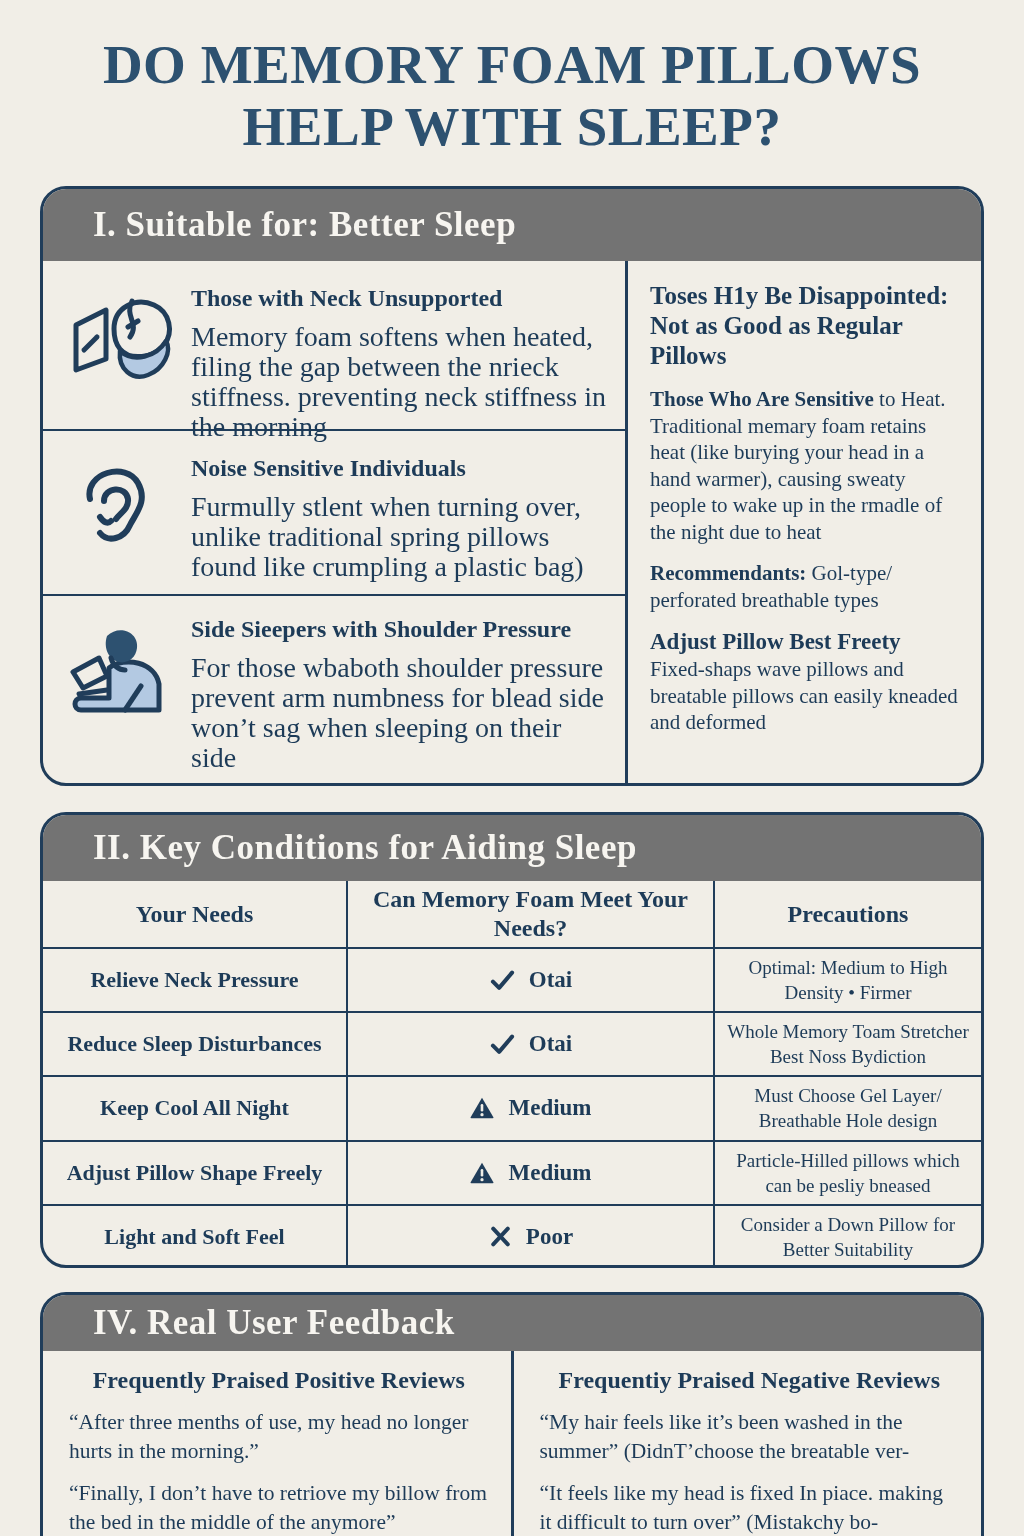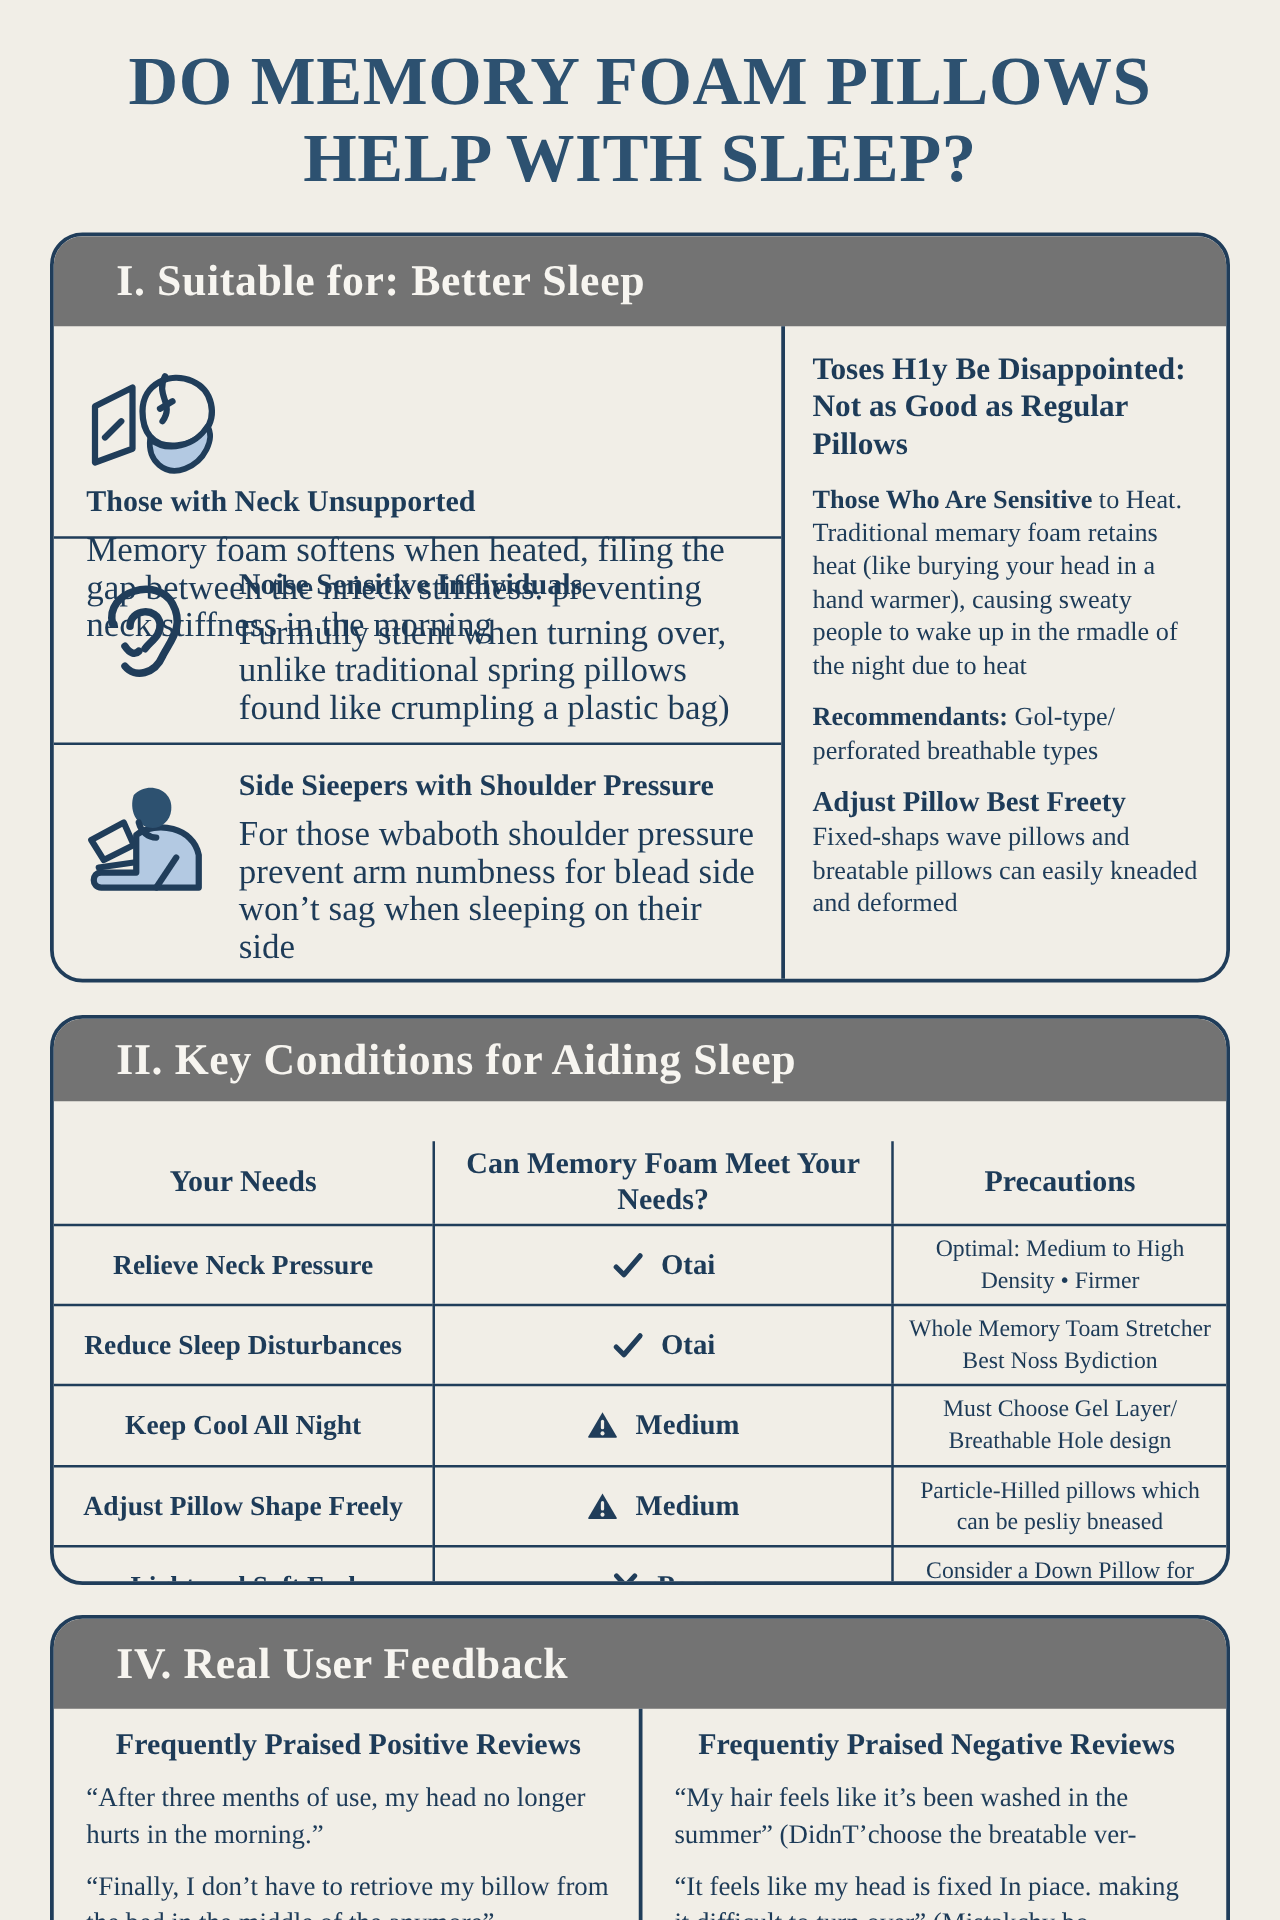--- a/index.html
+++ b/index.html
@@ -23,46 +23,46 @@
     background:#737373; color:#f7f5f0;
     display:flex; align-items:center; padding-left:50px;
     font-size:35px; font-weight:bold; letter-spacing:.5px;
   }
   
   .s1 { top:186px; height:600px; }
   .s1 .panel-header { height:72px; }
   .s1-body { display:flex; height:525px; }
   .s1-left { width:585px; border-right:3px solid #203d5a; display:flex; flex-direction:column; }
   .s1-row { display:flex; padding:22px 14px 0 18px; }
-  .s1-row.r1 { height:170px; border-bottom:2px solid #203d5a;flex-direction:column; }
+  .s1-row.r1 { height:170px; border-bottom:2px solid #203d5a; }
   .s1-row.r2 { height:165px; border-bottom:2px solid #203d5a; }
   .s1-row.r3 { flex:1; padding-top:18px; }
   .s1-icon { width:122px; flex:none; display:flex; justify-content:center; padding-top:4px; }
   .s1-text { flex:1; margin-left:8px; }
   .s1-title { font-size:24px; font-weight:bold; line-height:31px; margin-bottom:8px; color:#1d3b58; }
   .s1-bodytext { font-size:28px; line-height:30px; }
   .s1-right { flex:1; padding:20px 20px 0 22px; }
   .s1r-head { font-size:25px; font-weight:bold; line-height:30px; }
   .s1r-para { font-size:21px; line-height:26.5px; margin-top:15px; }
   .s1r-para strong.blockhead { display:block; font-size:23px; line-height:28px; }
   
   .s2 { top:812px; height:456px; }
   .s2 .panel-header { height:66px; }
-  .s2-table { display:grid; grid-template-columns:303px 367px 1fr; grid-template-rows:66px repeat(5,1fr); height:387px;margin-top:32px; }
+  .s2-table { display:grid; grid-template-columns:303px 367px 1fr; grid-template-rows:66px repeat(5,1fr); height:387px; }
   .cell { display:flex; align-items:center; justify-content:center; text-align:center; padding:4px 8px; }
   .cell.c2, .cell.c3 { border-left:2px solid #203d5a; }
   .cell.datarow { border-top:2px solid #203d5a; }
   .th { font-size:24px; font-weight:bold; line-height:29px; }
   .need { font-size:22px; font-weight:bold; }
   .verdict { font-size:23px; font-weight:bold; gap:13px; }
   .verdict svg { flex:none; }
   .precaution { font-size:19px; line-height:25px; }
   
   .s4 { top:1292px; height:282px; }
-  .s4 .panel-header { height:72px; }
+  .s4 .panel-header { height:56px; }
   .s4-body { display:flex; height:211px; }
   .s4-col { flex:1; padding:14px 22px 0 26px; }
   .s4-col.neg { border-left:3px solid #203d5a; }
   .s4-heading { font-size:24px; font-weight:bold; text-align:center; line-height:30px; }
   .review { font-size:21.5px; line-height:29px; margin-top:13px; }
 </style>
 </head>
 <body>
 
 <div class="page">

